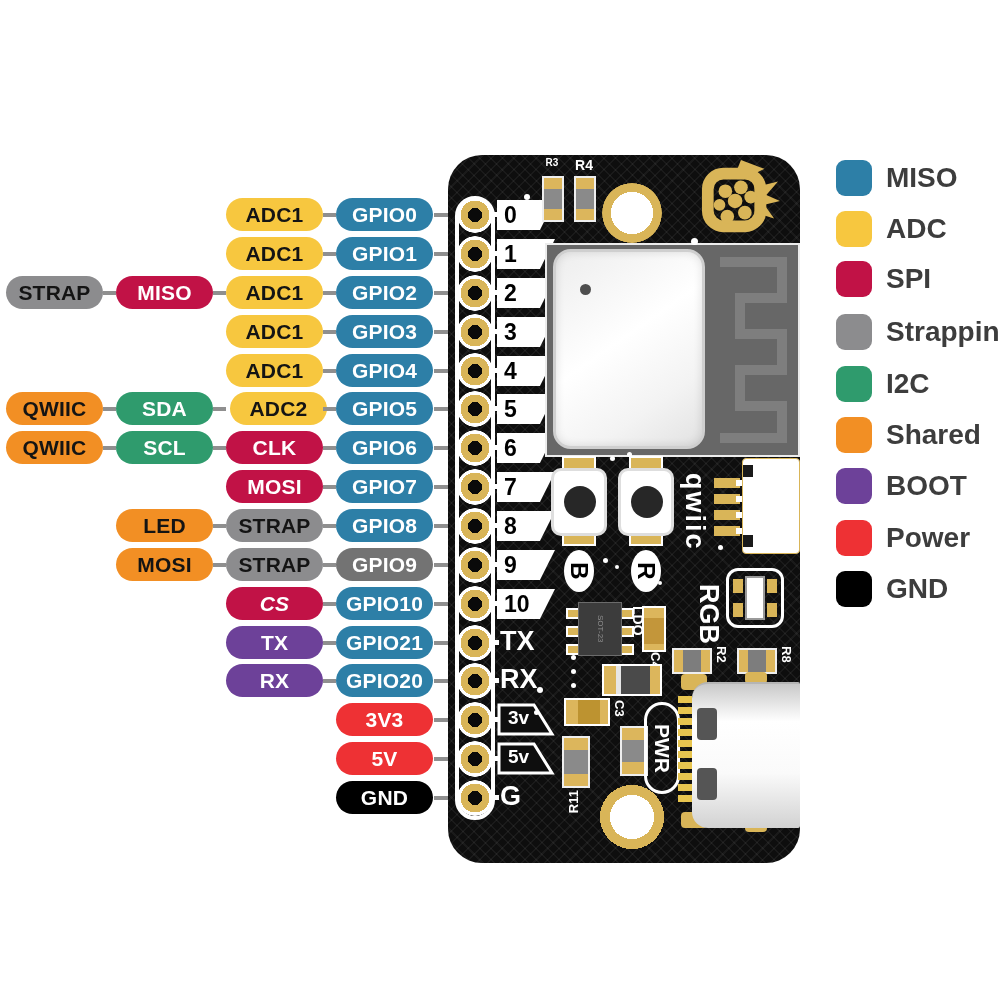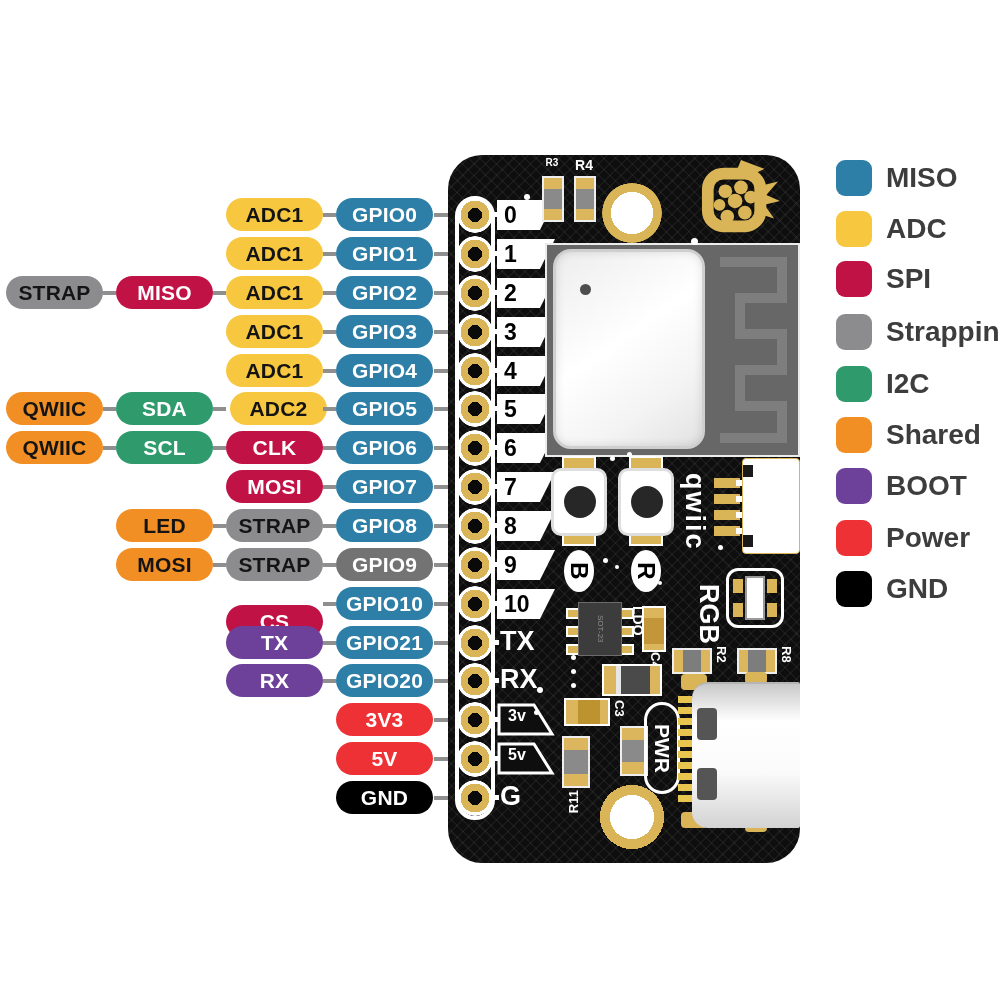--- a/index.html
+++ b/index.html
@@ -22,21 +22,21 @@
   .header-outline { position:absolute; left:455px; top:196px; width:40px; height:624px;
                     border:4px solid #ffffff; border-radius:22px; }
   .hole { position:absolute; width:36px; height:36px; border-radius:50%;
           background:radial-gradient(circle at 50% 50%, #0a0a0a 0 7px, #d9b558 7px 14.5px, #ffffff 14.5px 17.5px, rgba(0,0,0,0) 18px); }
   .tick { position:absolute; left:489px; width:10px; height:5px; background:#ffffff; }
   .pin-box { position:absolute; left:497px; width:58px; height:30px; background:#ffffff; color:#000;
              font-weight:bold; font-size:23px; display:flex; align-items:center; padding-left:7px;
              clip-path:polygon(0 0,100% 0,74% 100%,0 100%); }
   .pin-text { position:absolute; left:500px; color:#ffffff; font-weight:bold; font-size:27px; }
   .pin-trap { position:absolute; left:497px; width:58px; height:34px; }
-  .pin-trap span { position:absolute; left:11px; top:4px; color:#ffffff; font-weight:bold; font-size:16px; }
+  .pin-trap span { position:absolute; left:11px; top:4px; color:#ffffff; font-weight:bold; font-size:19px; }
 
   
   .vtxt { writing-mode:vertical-rl; color:#ffffff; font-weight:bold; }
   .smdlabel { position:absolute; writing-mode:vertical-rl; color:#ffffff; font-weight:bold; font-size:13px; }
   .resV { position:absolute; border:2px solid #eeeeee;
           background:linear-gradient(180deg,#dcb65c 0 26%,#8a8a8a 26% 74%,#dcb65c 74%); }
   .resH { position:absolute; border:2px solid #eeeeee;
           background:linear-gradient(90deg,#dcb65c 0 26%,#7d7d7d 26% 74%,#dcb65c 74%); }
   .via { position:absolute; border-radius:50%; background:#ffffff; }
 
@@ -100,21 +100,21 @@
       <div class="pill" style="left: 226px; top: 509px; background: rgb(140, 140, 142); color: rgb(20, 20, 20);">STRAP</div>
       <div class="dash" style="left: 323px; top: 524px; width: 13px;"></div>
       <div class="pill" style="left: 336px; top: 509px; background: rgb(45, 127, 167); color: rgb(255, 255, 255);">GPIO8</div>
       <div class="dash" style="left: 434px; top: 524px; width: 15px;"></div>
       <div class="pill" style="left: 116px; top: 548px; background: rgb(242, 143, 36); color: rgb(20, 20, 20);">MOSI</div>
       <div class="dash" style="left: 213px; top: 563px; width: 13px;"></div>
       <div class="pill" style="left: 226px; top: 548px; background: rgb(140, 140, 142); color: rgb(20, 20, 20);">STRAP</div>
       <div class="dash" style="left: 323px; top: 563px; width: 13px;"></div>
       <div class="pill" style="left: 336px; top: 548px; background: #737373; color: rgb(255, 255, 255);">GPIO9</div>
       <div class="dash" style="left: 434px; top: 563px; width: 15px;"></div>
-      <div class="pill" style="left: 226px; top: 605px; background: rgb(193, 18, 70); color: rgb(255, 255, 255);">CS</div>
+      <div class="pill" style="left: 226px; top: 587px; background: rgb(193, 18, 70); color: rgb(255, 255, 255); font-style: italic;">CS</div>
       <div class="dash" style="left: 323px; top: 602px; width: 13px;"></div>
       <div class="pill" style="left: 336px; top: 587px; background: rgb(45, 127, 167); color: rgb(255, 255, 255);">GPIO10</div>
       <div class="dash" style="left: 434px; top: 602px; width: 15px;"></div>
       <div class="pill" style="left: 226px; top: 626px; background: rgb(109, 65, 153); color: rgb(255, 255, 255);">TX</div>
       <div class="dash" style="left: 323px; top: 641px; width: 13px;"></div>
       <div class="pill" style="left: 336px; top: 626px; background: rgb(45, 127, 167); color: rgb(255, 255, 255);">GPIO21</div>
       <div class="dash" style="left: 434px; top: 641px; width: 15px;"></div>
       <div class="pill" style="left: 226px; top: 664px; background: rgb(109, 65, 153); color: rgb(255, 255, 255);">RX</div>
       <div class="dash" style="left: 323px; top: 679px; width: 13px;"></div>
       <div class="pill" style="left: 336px; top: 664px; background: rgb(45, 127, 167); color: rgb(255, 255, 255);">GPIO20</div>

